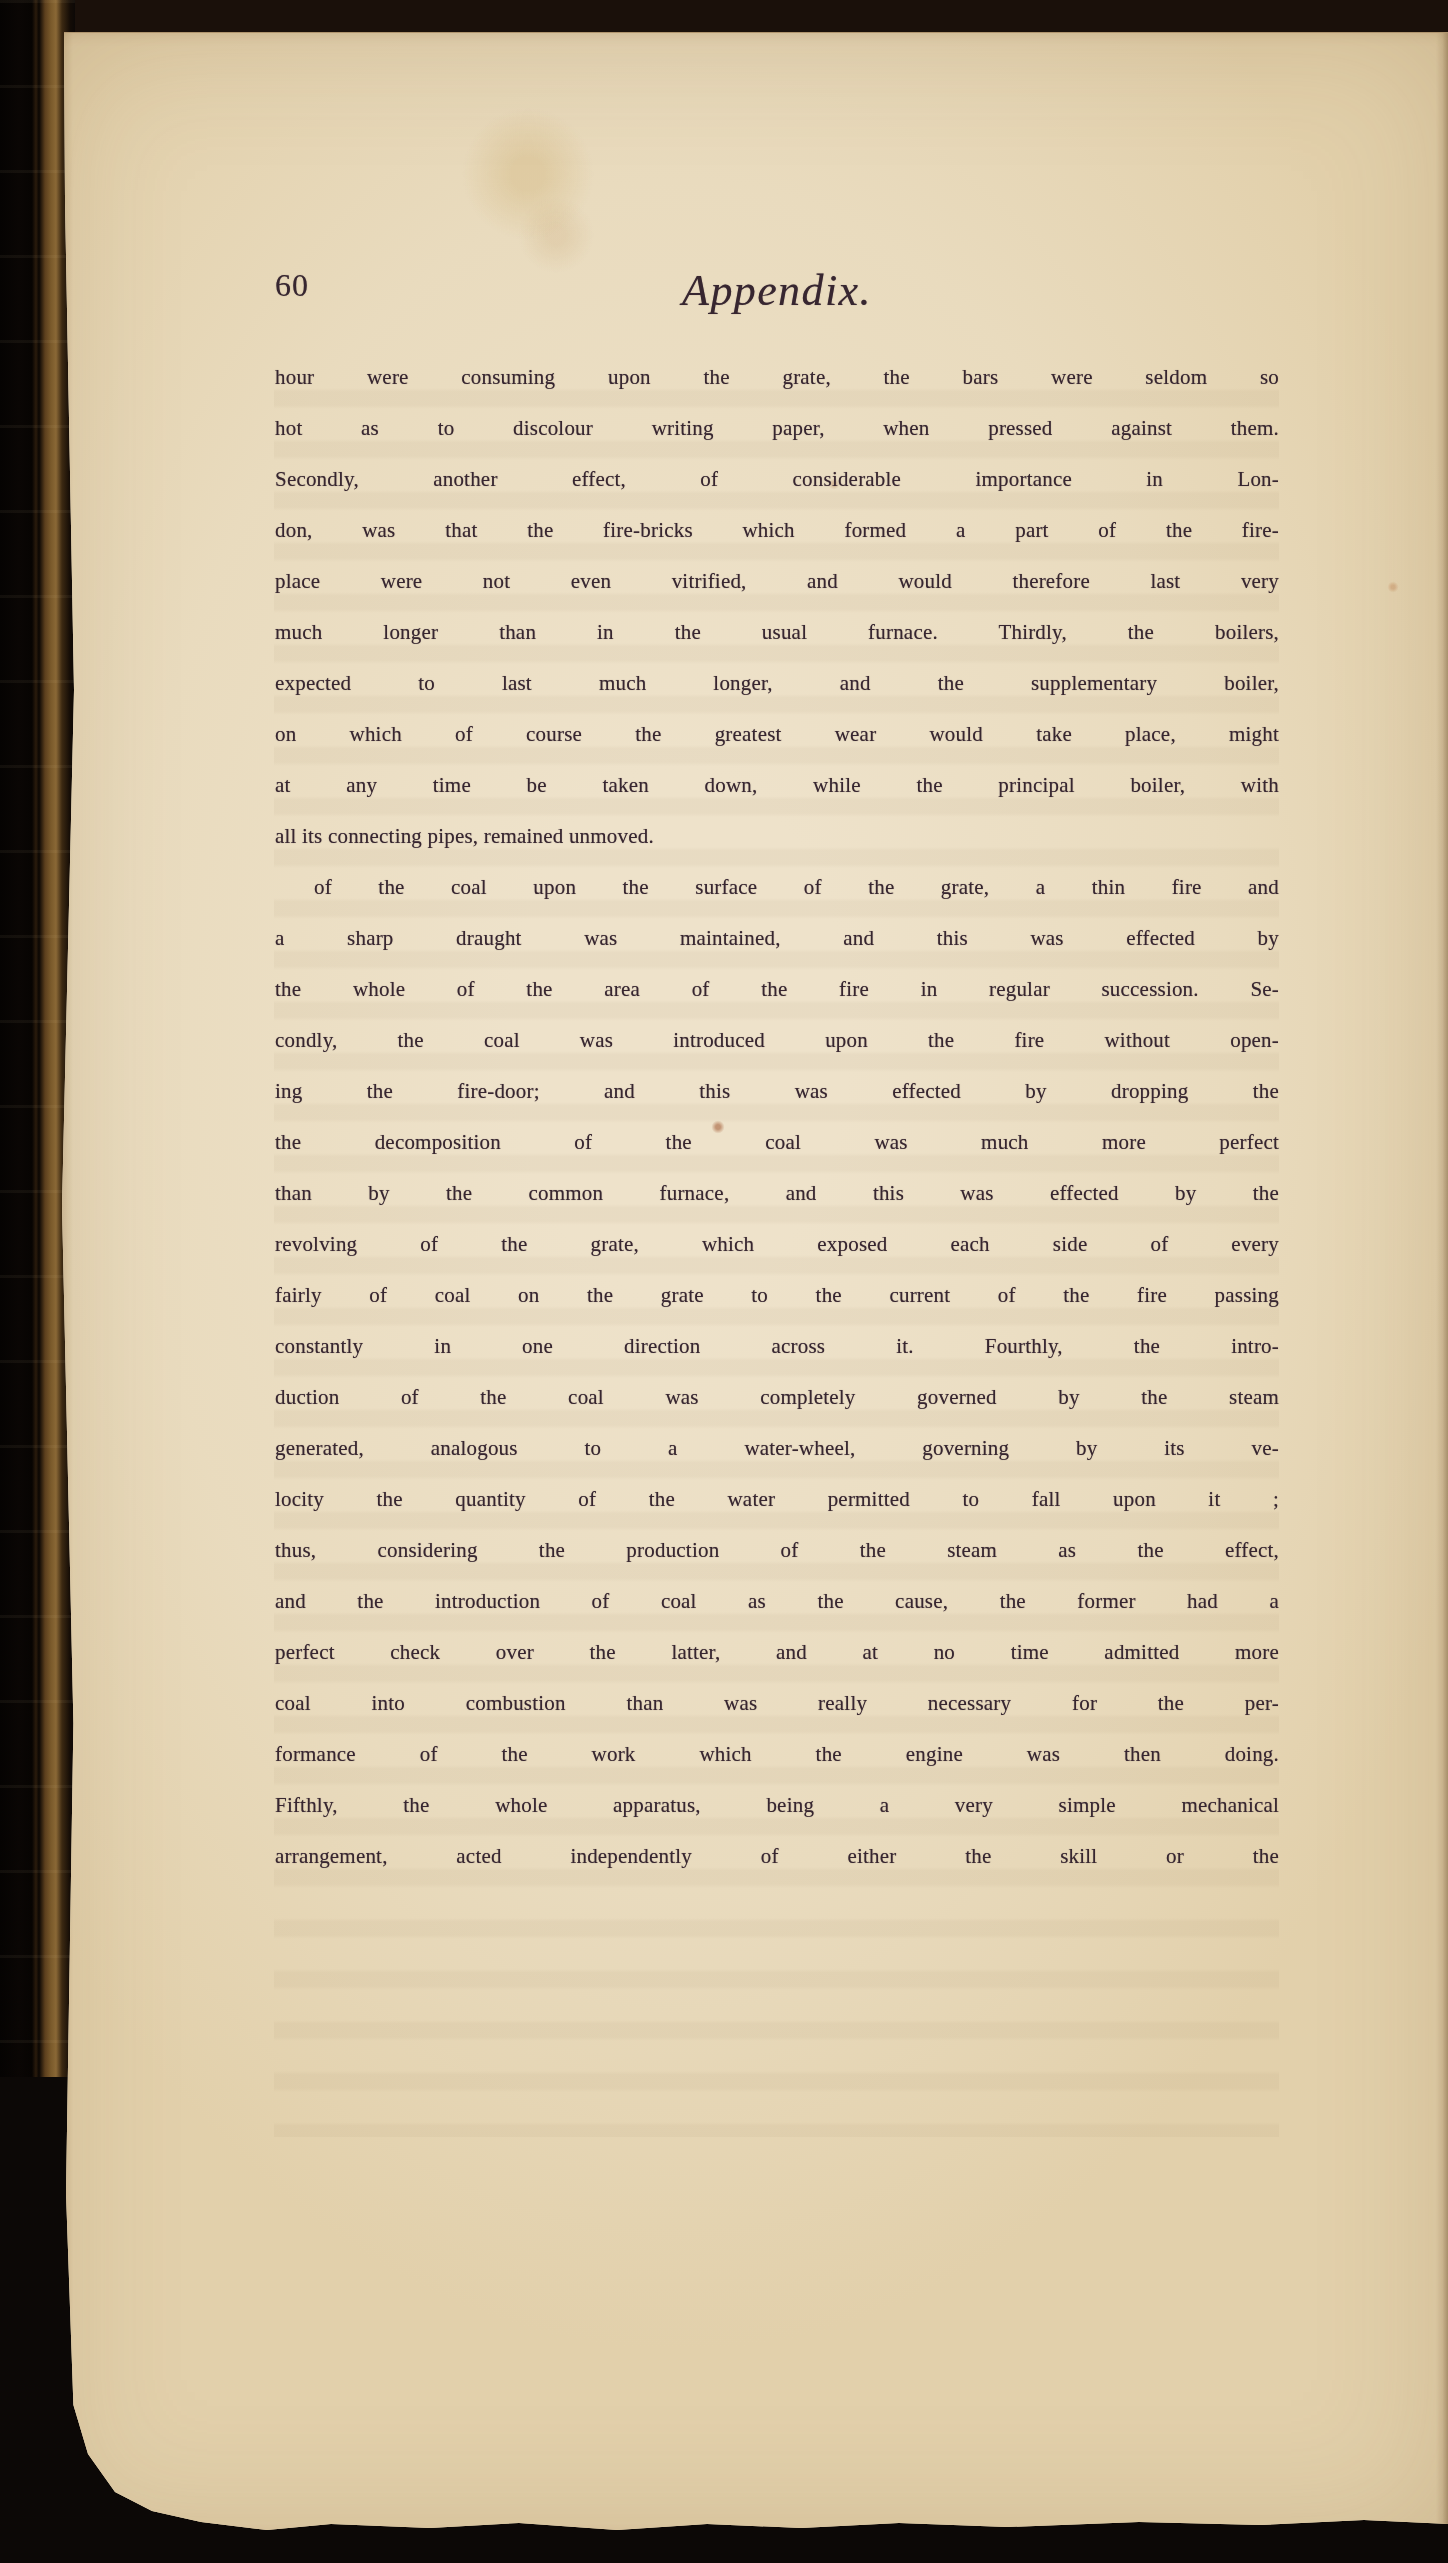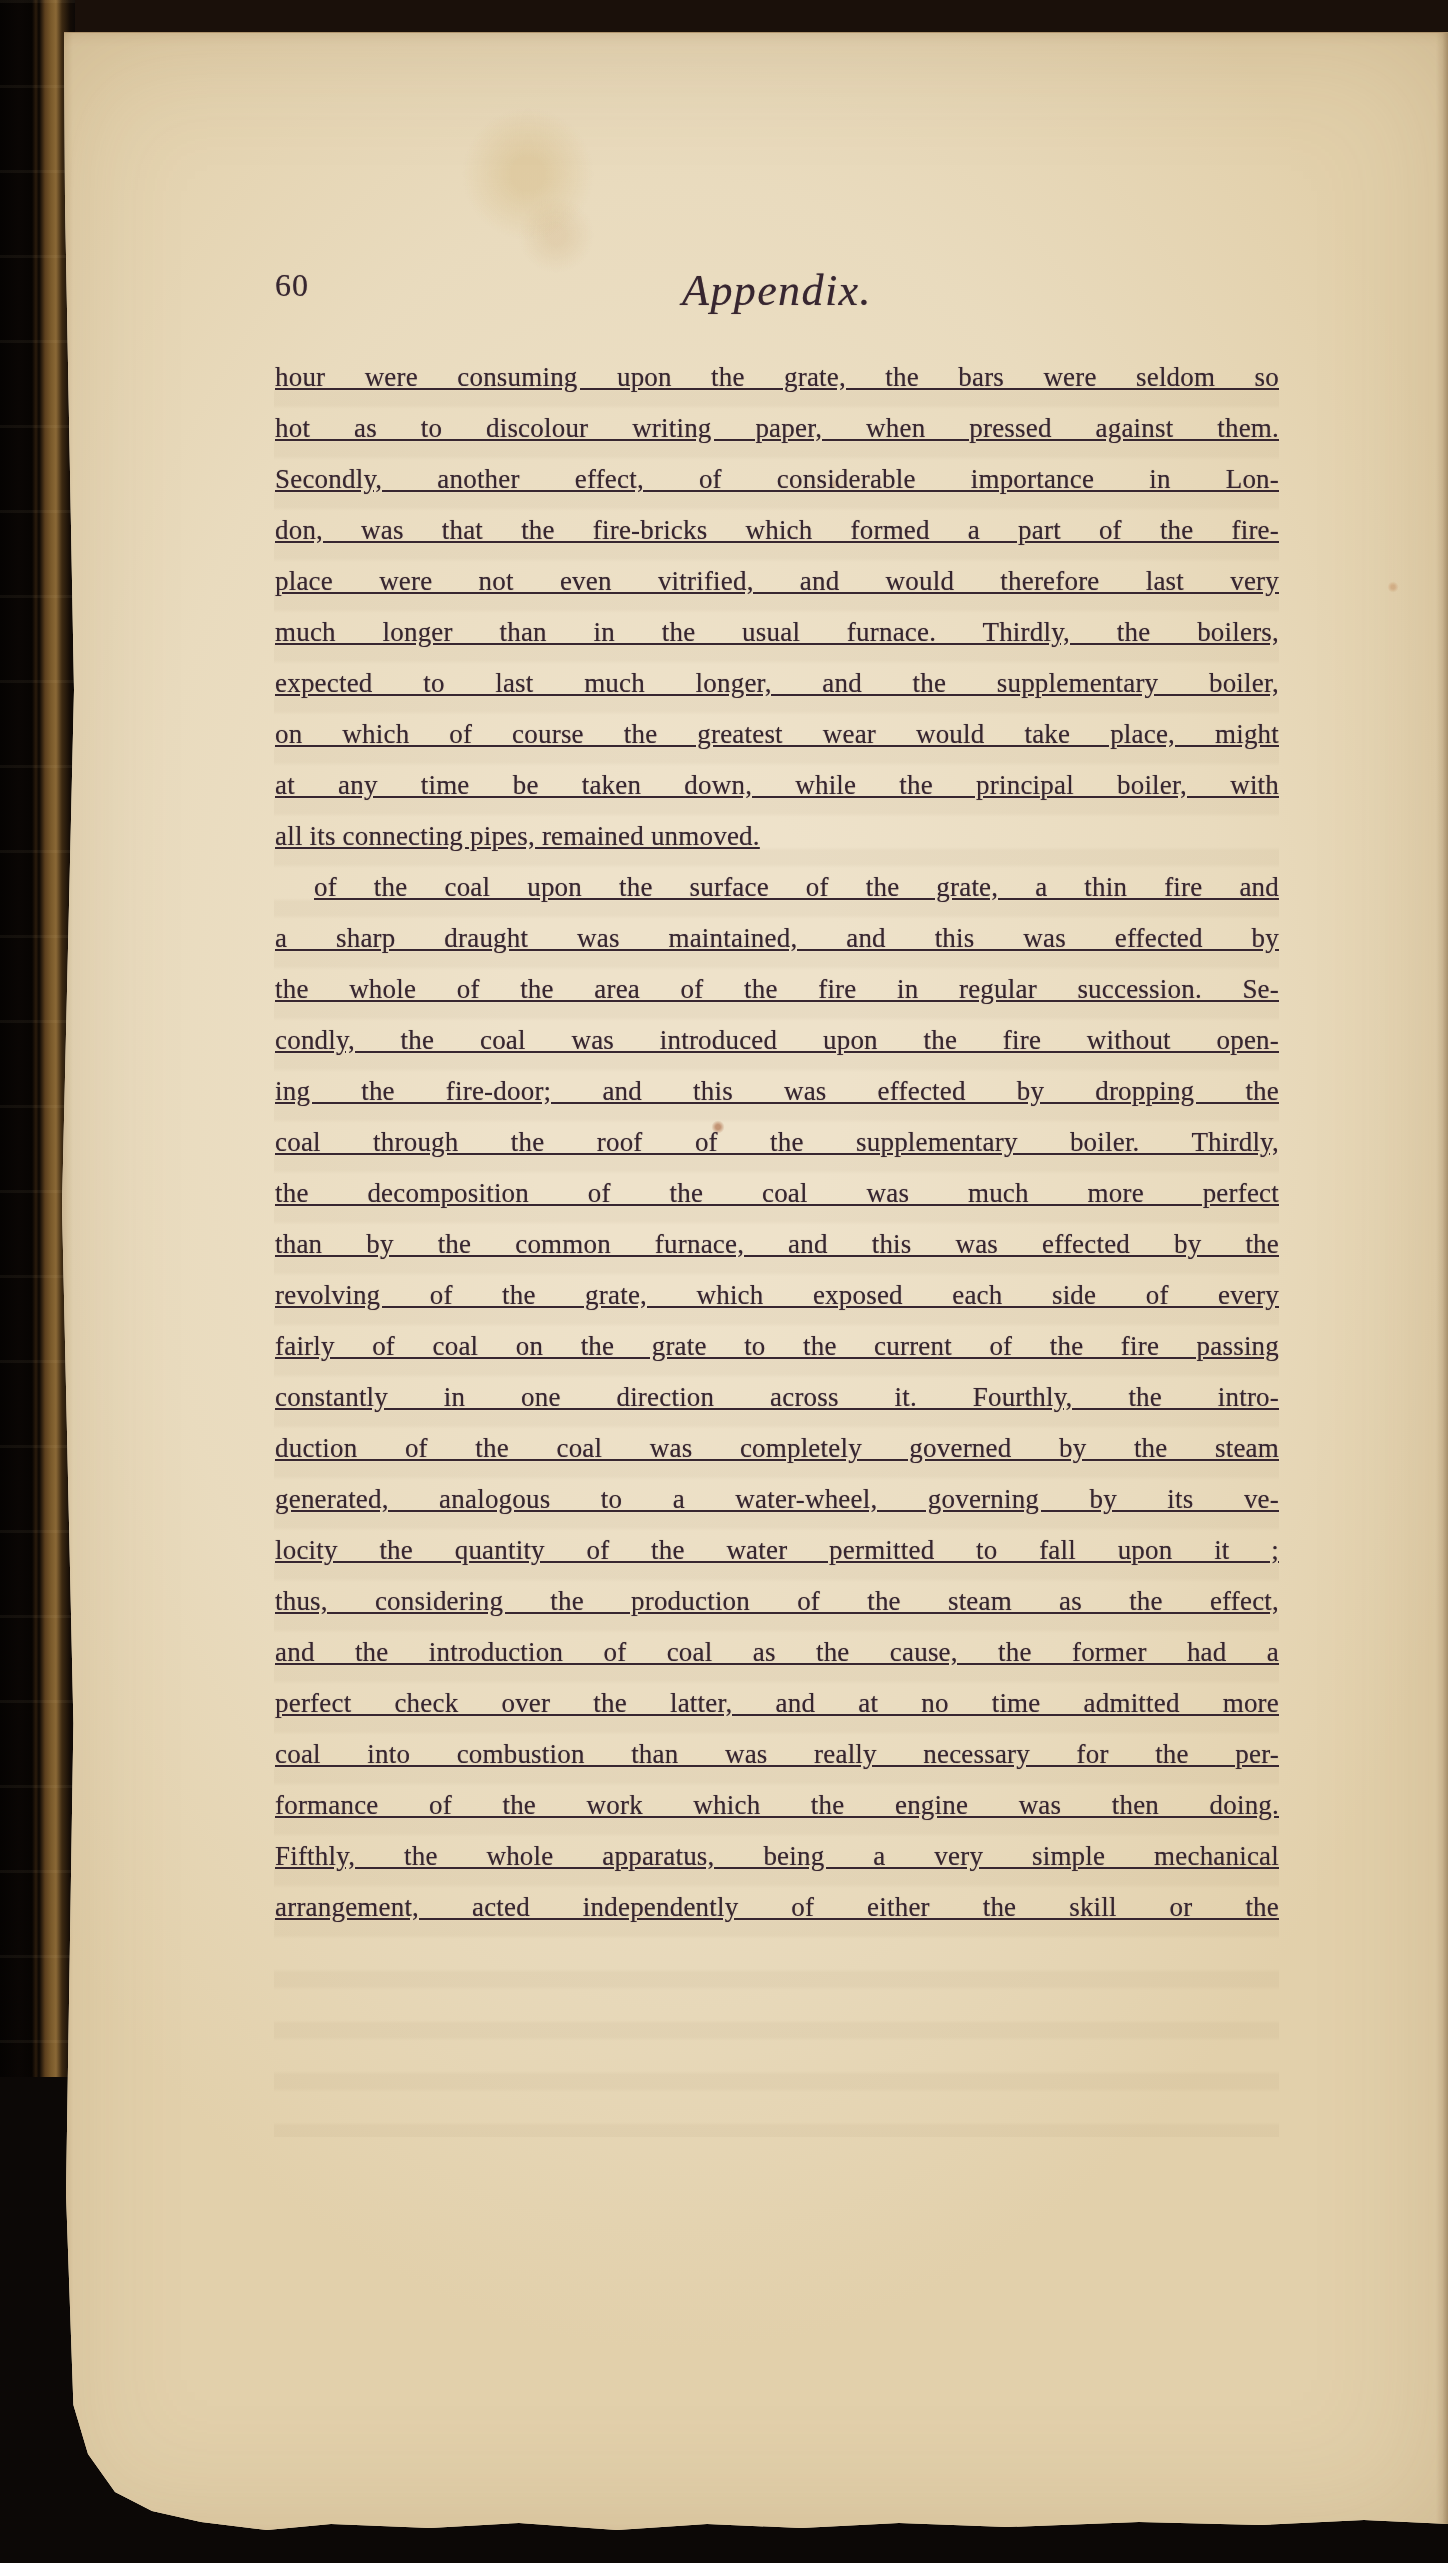--- a/index.html
+++ b/index.html
@@ -105,25 +105,24 @@
     font-weight: normal;
     font-size: 44px;
     letter-spacing: 1.4px;
     text-shadow: 0 0 0.9px rgba(55,38,48,0.55);
   }
   .body-text {
     position: absolute;
     left: 226px; top: 319px;
     width: 1004px;
     color: #372630;
-    font-size: 27px;
+    font-size: 21px;
     line-height: 51px;
     letter-spacing: 0.2px;
     text-shadow: 0 0 0.9px rgba(55,38,48,0.5);
-    text-decoration: underline;
   }
   .paragraph .text-line {
     text-align: justify;
     text-align-last: justify;
     white-space: normal;
   }
   .paragraph:not(.justify-last) .text-line:last-child {
     text-align-last: left;
   }
   .paragraph.indent-first div.text-line:first-of-type {
@@ -158,21 +157,20 @@
           <div class="text-line">at any time be taken down, while the principal boiler, with</div>
           <div class="text-line">all its connecting pipes, remained unmoved.</div>
         </div>
       <div class="paragraph indent-first justify-last">
 
           <div class="text-line">of the coal upon the surface of the grate, a thin fire and</div>
           <div class="text-line">a sharp draught was maintained, and this was effected by</div>
           <div class="text-line">the whole of the area of the fire in regular succession.  Se-</div>
           <div class="text-line">condly, the coal was introduced upon the fire without open-</div>
           <div class="text-line">ing the fire-door; and this was effected by dropping the</div>
-          <div class="text-line">coal through the roof of the supplementary boiler.  Thirdly,</div>
           <div class="text-line">the decomposition of the coal was much more perfect</div>
           <div class="text-line">than by the common furnace, and this was effected by the</div>
           <div class="text-line">revolving of the grate, which exposed each side of every</div>
           <div class="text-line">fairly of coal on the grate to the current of the fire passing</div>
           <div class="text-line">constantly in one direction across it.  Fourthly, the intro-</div>
           <div class="text-line">duction of the coal was completely governed by the steam</div>
           <div class="text-line">generated, analogous to a water-wheel, governing by its ve-</div>
           <div class="text-line">locity the quantity of the water permitted to fall upon it ;</div>
           <div class="text-line">thus, considering the production of the steam as the effect,</div>
           <div class="text-line">and the introduction of coal as the cause, the former had a</div>

